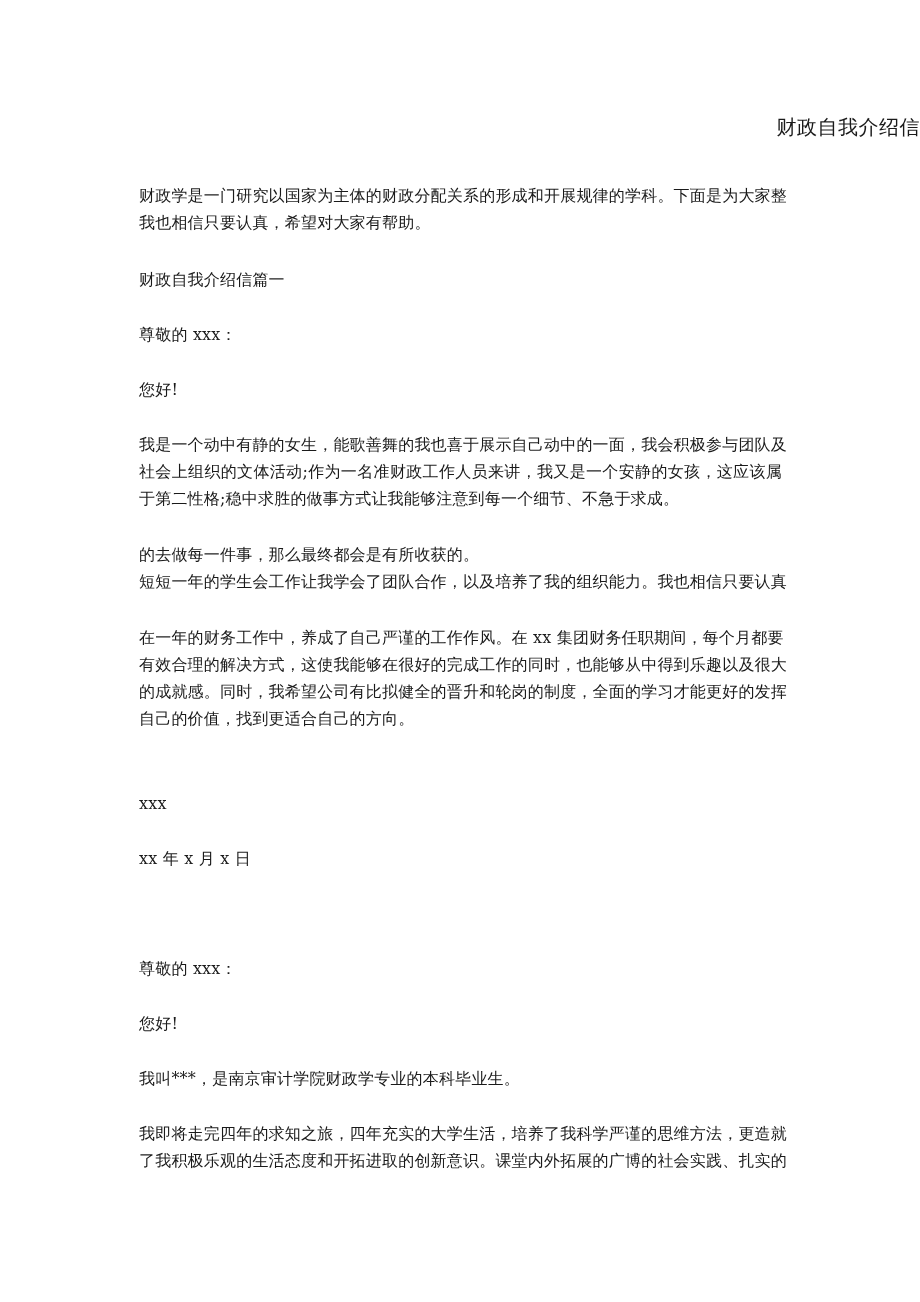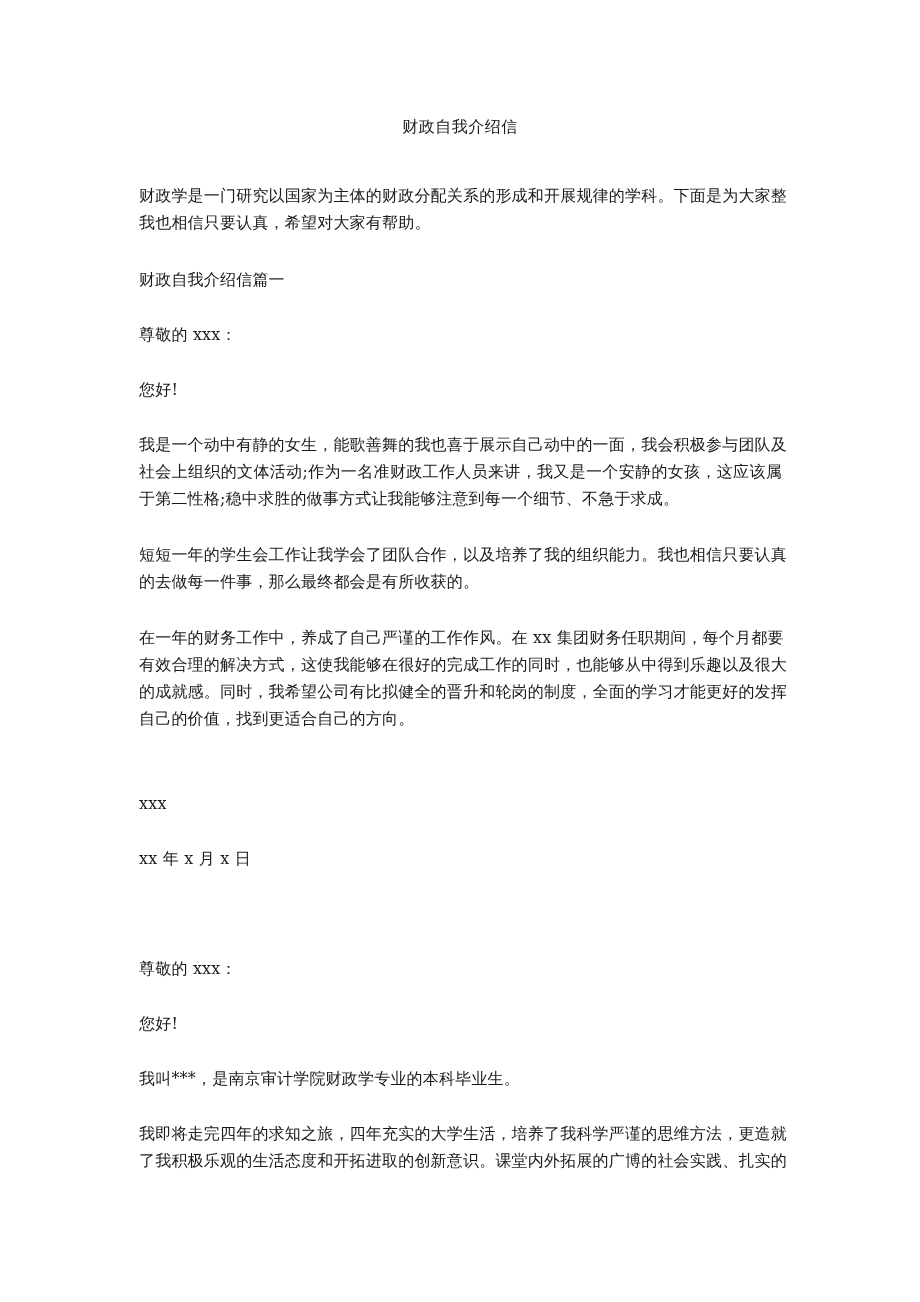--- a/index.html
+++ b/index.html
@@ -20,22 +20,22 @@
     left: 0; top: 0;
     width: 920px;
     height: 1302px;
     background: #ffffff;
   }
   .title {
     position: absolute;
     top: 116px;
     left: 0;
     width: 920px;
-    text-align: center;
-    font-size: 16px;
+    text-align: right;
+    font-size: 20px;
     line-height: 22px;
     letter-spacing: 0.5px;
   }
   .para {
     position: absolute;
     left: 139px;
     width: 643px;
     font-size: 16px;
     line-height: 27px;
     text-align: justify;
@@ -76,22 +76,22 @@
     <span class="line last">您好!</span>
   </div>
 
   <div class="para" style="top:431px;">
     <span class="line">我是一个动中有静的女生，能歌善舞的我也喜于展示自己动中的一面，我会积极参与团队及</span>
     <span class="line">社会上组织的文体活动;作为一名准财政工作人员来讲，我又是一个安静的女孩，这应该属</span>
     <span class="line last">于第二性格;稳中求胜的做事方式让我能够注意到每一个细节、不急于求成。</span>
   </div>
 
   <div class="para" style="top:541px;">
+    <span class="line last">的去做每一件事，那么最终都会是有所收获的。</span>
     <span class="line">短短一年的学生会工作让我学会了团队合作，以及培养了我的组织能力。我也相信只要认真</span>
-    <span class="line last">的去做每一件事，那么最终都会是有所收获的。</span>
   </div>
 
   <div class="para" style="top:624px;">
     <span class="line">在一年的财务工作中，养成了自己严谨的工作作风。在 xx 集团财务任职期间，每个月都要</span>
     <span class="line">有效合理的解决方式，这使我能够在很好的完成工作的同时，也能够从中得到乐趣以及很大</span>
     <span class="line">的成就感。同时，我希望公司有比拟健全的晋升和轮岗的制度，全面的学习才能更好的发挥</span>
     <span class="line last">自己的价值，找到更适合自己的方向。</span>
   </div>
 
   <div class="para" style="top:790px;">

